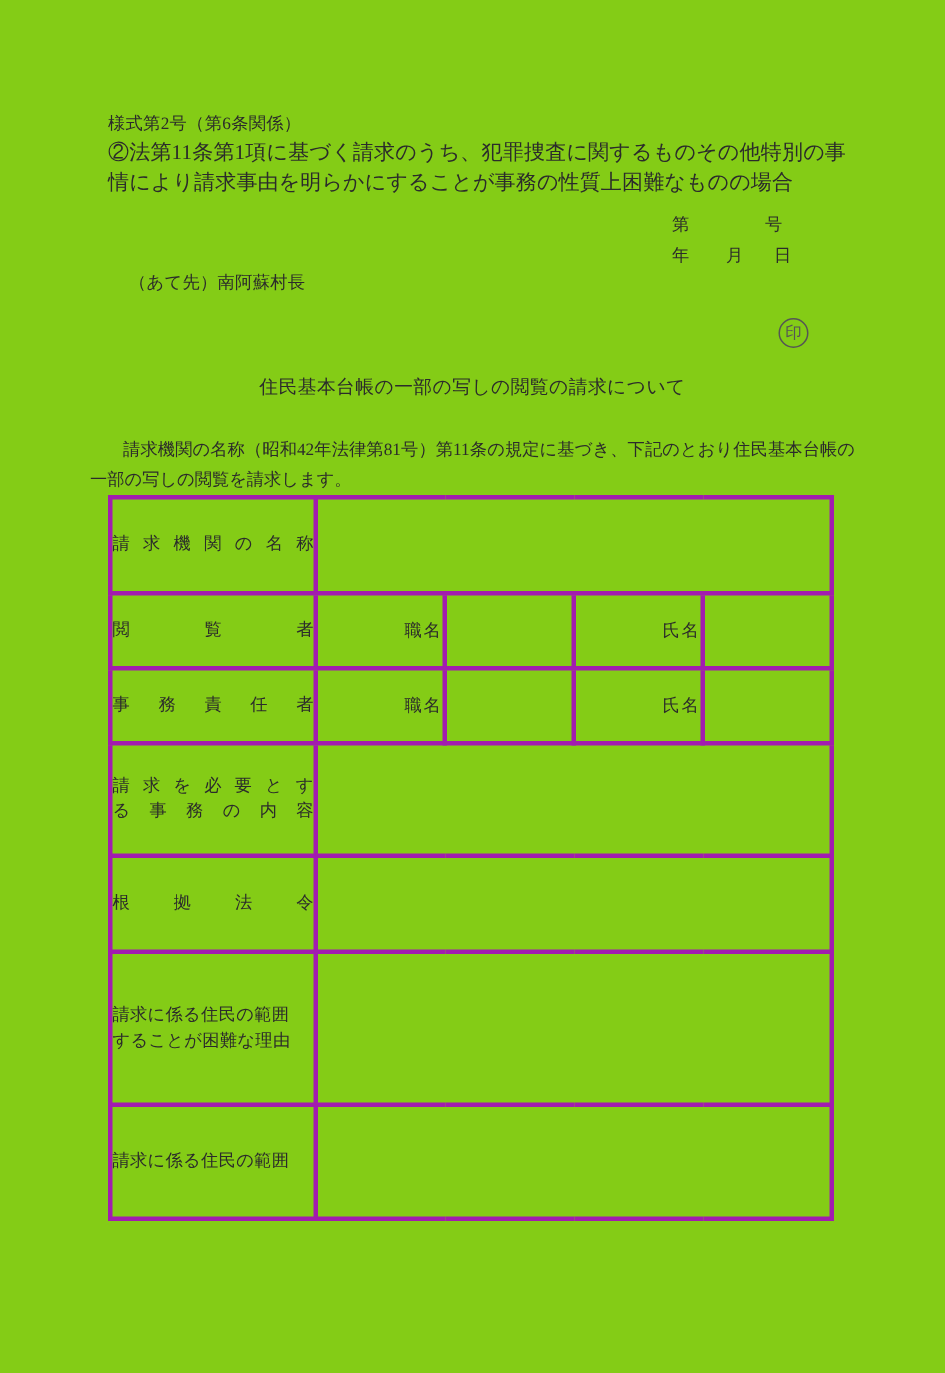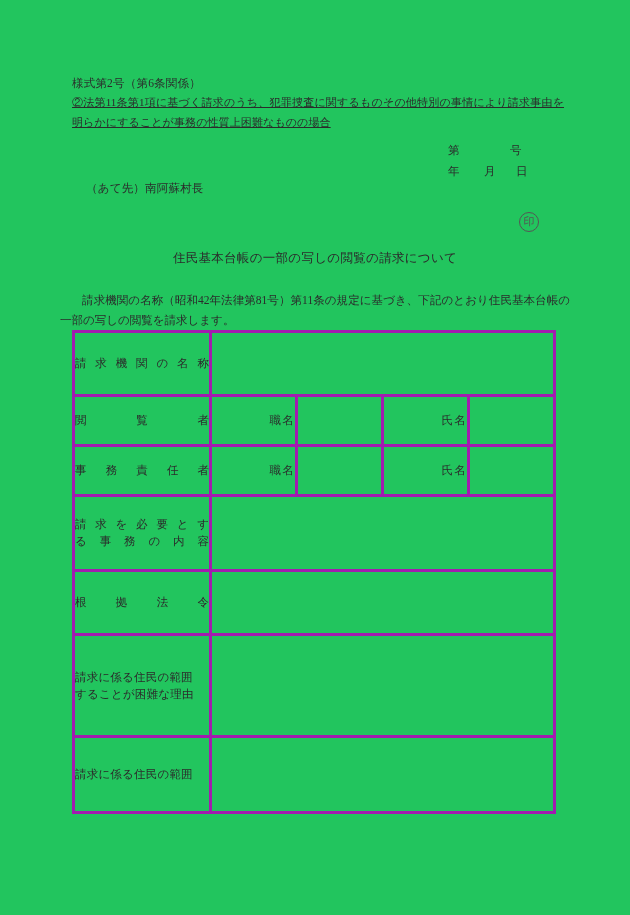--- a/index.html
+++ b/index.html
@@ -12,44 +12,43 @@
     height: 915px;
     position: relative;
     font-family: "Liberation Serif", "DejaVu Serif", serif;
     color: #2b2b2b;
     overflow: hidden;
   }
 
   .page {
     position: absolute;
     inset: 0;
-    background: #22c55e;
+    background: #84cc16;
   }
 
   
   .form-code {
     position: absolute;
     left: 72px;
     top: 74px;
     font-size: 11.5px;
     line-height: 19px;
     letter-spacing: 0.2px;
     white-space: nowrap;
   }
 
   .clause-note {
     position: absolute;
     left: 72px;
     top: 93px;
     width: 492px;
-    font-size: 11px;
+    font-size: 14px;
     line-height: 19.5px;
     letter-spacing: 0.1px;
     text-align: justify;
-    text-decoration: underline;
   }
 
   
   .doc-meta {
     position: absolute;
     left: 448px;
     top: 140px;
     font-size: 11.5px;
     line-height: 21px;
   }

